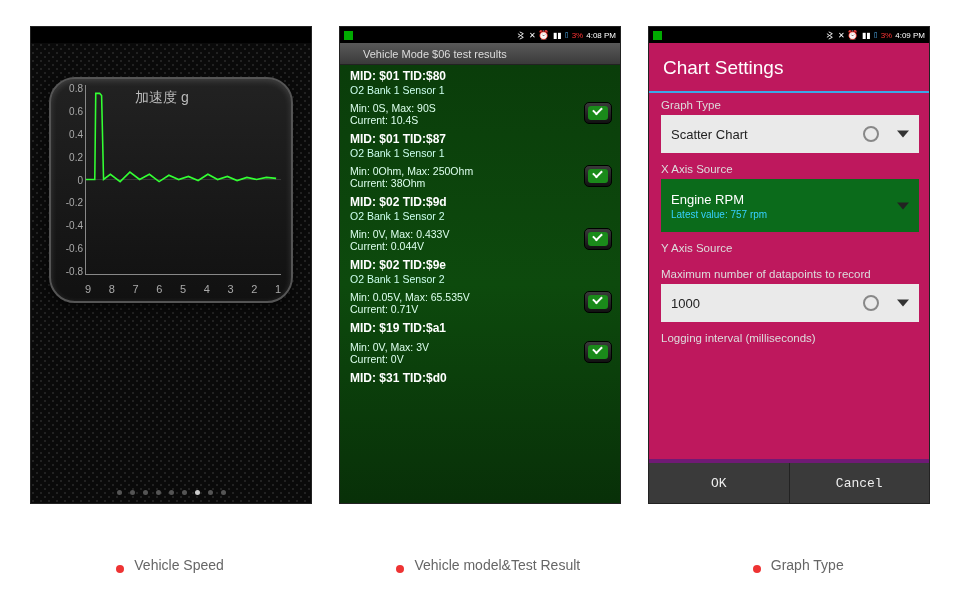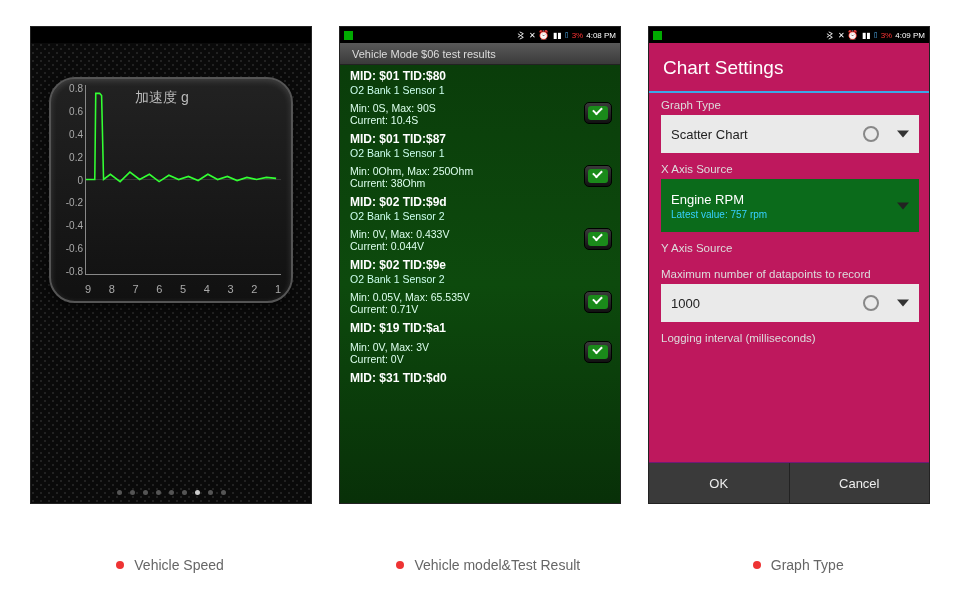--- a/index.html
+++ b/index.html
@@ -40,21 +40,21 @@
   .statusbar .left { margin-right: auto; display:flex; gap:3px; align-items:center; }
   .statusbar .pct { color:#ff3333; }
   .small-icon { width:9px; height:9px; display:inline-block; }
   .headerbar {
     height: 22px;
     background: linear-gradient(#5a5a5a,#3a3a3a);
     color:#ddd;
     font-size: 11px;
     display:flex;
     align-items:center;
-    padding: 0 12px;
+    padding: 0 23px;
     border-bottom:1px solid #222;
   }
   
   .carbon {
     position:absolute; inset:16px 0 0 0;
     background:
       radial-gradient(circle at 2px 2px, #222 1px, transparent 1px),
       radial-gradient(circle at 6px 6px, #222 1px, transparent 1px),
       #0a0a0a;
     background-size: 8px 8px;
@@ -155,37 +155,37 @@
   .caret {
     position:absolute; right:10px; top:50%; transform:translateY(-50%);
     width:0; height:0; border-left:6px solid transparent; border-right:6px solid transparent; border-top:7px solid #333;
   }
   .field .radio {
     position:absolute; right:40px; top:50%; transform:translateY(-50%);
     width:16px; height:16px; border:2px solid #888; border-radius:50%;
   }
   .btnrow {
     margin-top:auto;
-    display:flex; border-top:1px solid #701a75;
+    display:flex; border-top:4px solid #701a75;font-family:Liberation Mono, monospace;
   }
   .btnrow .btn {
     flex:1; height:40px; background:#3a3a3a; color:#eee;
     display:flex; align-items:center; justify-content:center;
     font-size:13px; border-right:1px solid #222;
   }
   .btnrow .btn:last-child{ border-right:none;}
 
   
   .captions {
     position:absolute; bottom:18px; left:0; right:0;
     display:flex; justify-content:space-around;
     padding: 0 30px;
     color:#666; font-size:14px;
   }
-  .captions .cap { display:flex; align-items:center; gap:10px; }
+  .captions .cap { display:flex; align-items:flex-end; gap:10px; }
   .captions .dot { width:8px; height:8px; background:#e33; border-radius:50%; }
 </style>
 </head>
 <body>
 
 <div class="panels">
 
   <div class="phone">
     <div class="statusbar">
       <span class="left"></span>

